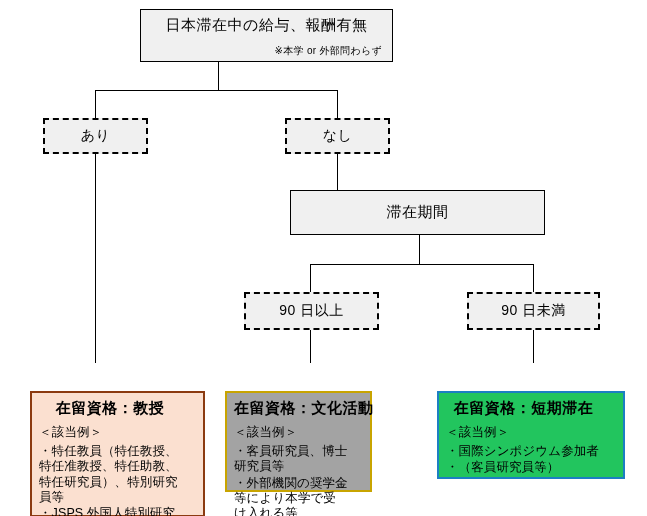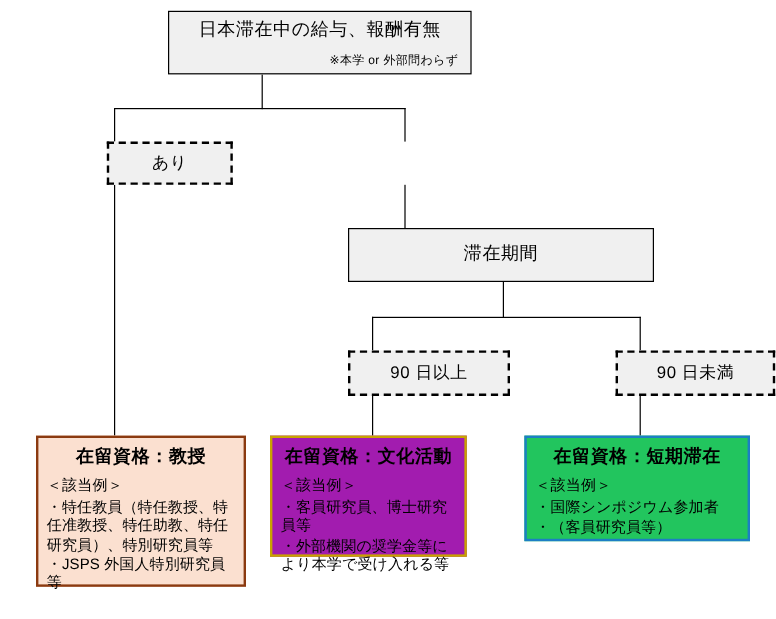--- a/index.html
+++ b/index.html
@@ -29,21 +29,20 @@
     box-sizing: border-box;
     display: flex;
     flex-direction: column;
     justify-content: center;
     background: #f0f0f0;
     border: 1px solid #000000;
   }
 
   .node-dashed {
     border: 2px dashed #000000;
-    margin-left: 46px;
   }
 
   .node-title {
     text-align: center;
     font-size: 15px;
     line-height: 1.25;
     letter-spacing: 0.5px;
   }
 
   .node-sub {
@@ -100,21 +99,22 @@
     width: 255px;
     height: 45px;
   }
 
   
   .result {
     position: absolute;
     box-sizing: border-box;
     border-width: 2px;
     border-style: solid;
-    padding: 6px 7px 7px 7px;
+    padding: 6px 22px 7px 7px;
+    margin-top: 28px;
   }
   .result-title {
     text-align: center;
     font-weight: bold;
     font-size: 15px;
     letter-spacing: 0.5px;
     margin-bottom: 6px;
     white-space: nowrap;
   }
   .result-examples-label {
@@ -139,23 +139,23 @@
     left: 30px;
     top: 363px;
     width: 175px;
     height: 126px;
     background: #fbe0d0;
     border-color: #8b3a10;
   }
   #result-cultural {
     left: 225px;
     top: 363px;
-    width: 164px;
+    width: 147px;
     height: 101px;
-    background: #a21caf;
+    background: #a3a3a3;
     border-color: #c8a400;
   }
   #result-temporary {
     left: 437px;
     top: 363px;
     width: 188px;
     height: 88px;
     background: #22c55e;
     border-color: #1c7fc4;
   }
@@ -191,20 +191,23 @@
 
   <div class="node" id="node-root">
     <div class="node-title">日本滞在中の給与、報酬有無</div>
     <div class="node-sub">※本学 or 外部問わらず</div>
   </div>
 
   <div class="node node-dashed" id="node-salary-yes">
     <div class="node-title">あり</div>
   </div>
 
+  <div class="node node-dashed" id="node-salary-no">
+    <div class="node-title">なし</div>
+  </div>
 
   <div class="node" id="node-stay-period">
     <div class="node-title">滞在期間</div>
   </div>
 
   <div class="node node-dashed" id="node-period-90plus">
     <div class="node-title">90 日以上</div>
   </div>
 
   <div class="node node-dashed" id="node-period-90minus">

